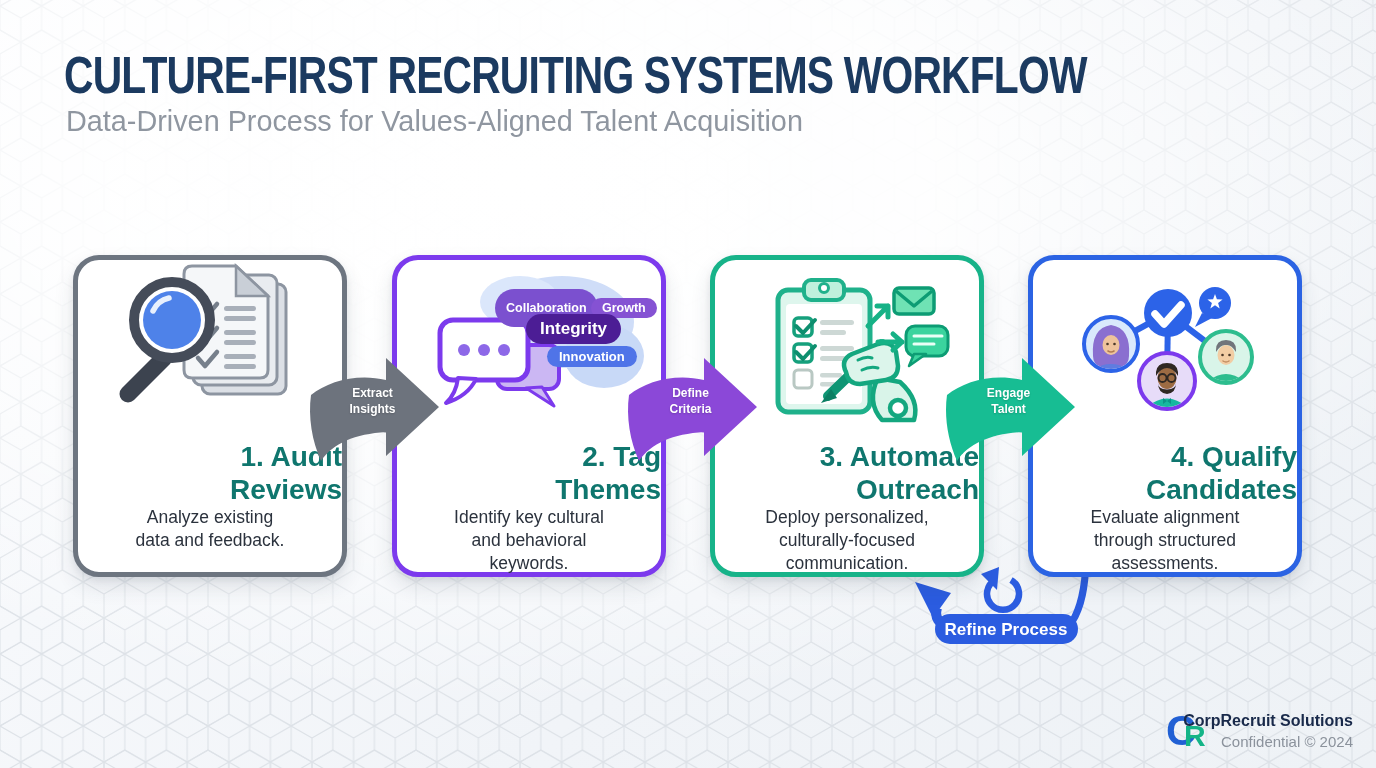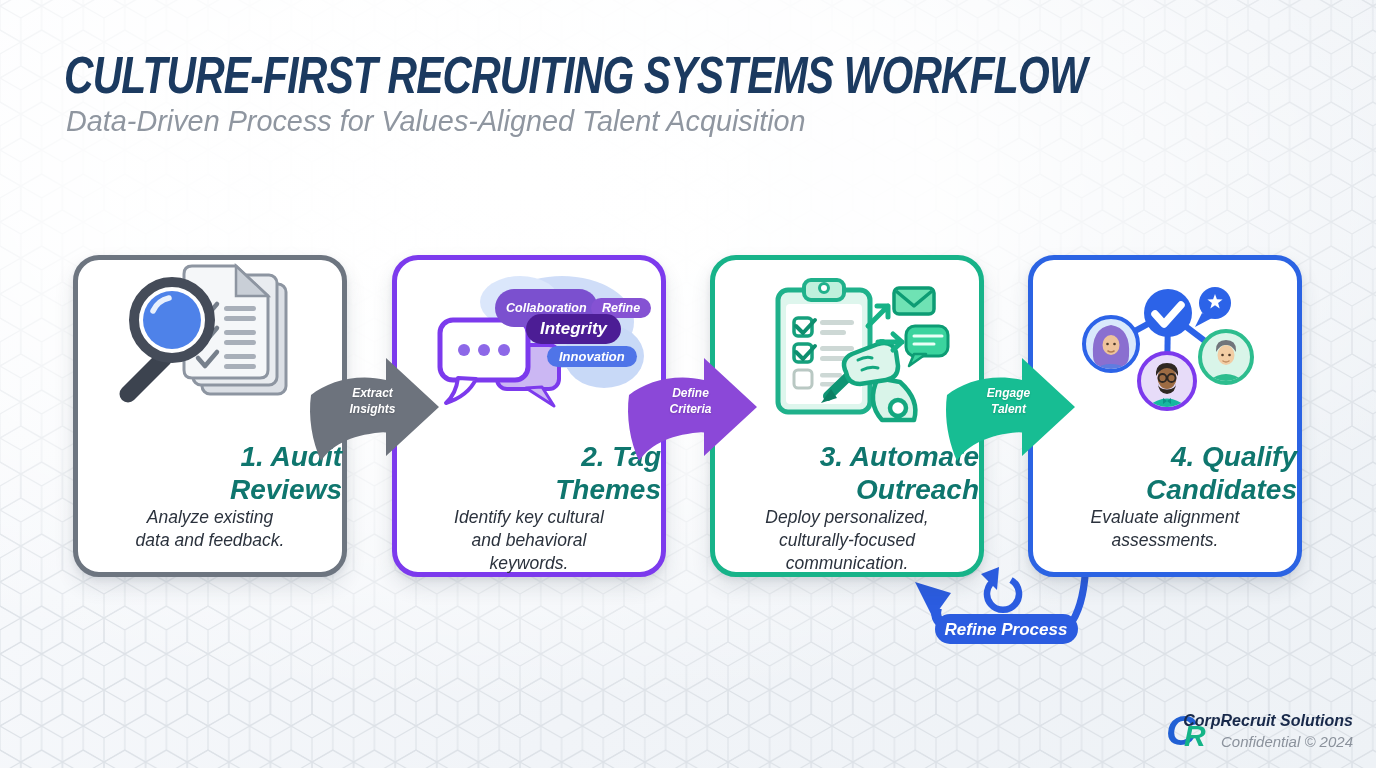--- a/index.html
+++ b/index.html
@@ -1,20 +1,19 @@
 <!DOCTYPE html>
 <html><head>
 <meta charset="utf-8">
 <style>
   html,body{margin:0;padding:0;}
   #stage{
     position:relative;width:1376px;height:768px;overflow:hidden;
     background:linear-gradient(135deg,#fbfcfe 0%,#f1f4f8 60%,#eef2f6 100%);
     font-family:"Liberation Sans","DejaVu Sans",sans-serif;
-    font-style:italic;
   }
   .bg-pattern{position:absolute;inset:0;z-index:0;}
   .bg-fade{position:absolute;inset:0;z-index:0;
     background:radial-gradient(ellipse 980px 520px at 38% 24%,
       rgba(255,255,255,1) 0%,rgba(255,255,255,.92) 42%,
       rgba(255,255,255,.45) 72%,rgba(255,255,255,0) 100%);}
   
   .title{
     position:absolute;left:64px;top:46px;z-index:4;
     font-size:51px;font-weight:bold;color:#1b3a60;letter-spacing:-1px;
@@ -171,21 +170,21 @@
         <g>
           <rect x="48" y="34" width="88" height="60" rx="13" fill="#ffffff" stroke="#7c3aed" stroke-width="5"></rect>
           <path d="M66,92 Q64,108 54,117 Q76,110 84,93 Z" fill="#ffffff" stroke="#7c3aed" stroke-width="4" stroke-linejoin="round"></path>
           <circle cx="72" cy="64" r="6" fill="#8d68e8"></circle>
           <circle cx="92" cy="64" r="6" fill="#8d68e8"></circle>
           <circle cx="112" cy="64" r="6" fill="#8d68e8"></circle>
         </g>
       </svg>
     </div>
     <div class="tag t-collaboration">Collaboration</div>
-    <div class="tag t-growth">Refine</div>
+    <div class="tag t-growth">Growth</div>
     <div class="tag t-integrity">Integrity</div>
     <div class="tag t-innovation">Innovation</div>
     <h2 class="ctitle">
       <span>2. Tag</span>
       <span>Themes</span>
     </h2>
     <p class="cdesc">
       <span>Identify key cultural</span>
       <span>and behavioral</span>
       <span>keywords.</span>
@@ -313,20 +312,21 @@
           </g>
         </g>
       </svg>
     </div>
     <h2 class="ctitle">
       <span>4. Qualify</span>
       <span>Candidates</span>
     </h2>
     <p class="cdesc">
       <span>Evaluate alignment</span>
+      <span>through structured</span>
       <span>assessments.</span>
     </p>
   </section>
 
   <svg class="conn a1" viewBox="0 0 133 112">
     <path d="M78,3 L131,52 L78,101 Z M78,25 C50,18 20,26 3,40 C0,62 4,86 13,106 C25,88 47,79 78,77 Z"></path>
   </svg>
   <div class="conn-label a1">
     <span>Extract</span>
     <span>Insights</span>

